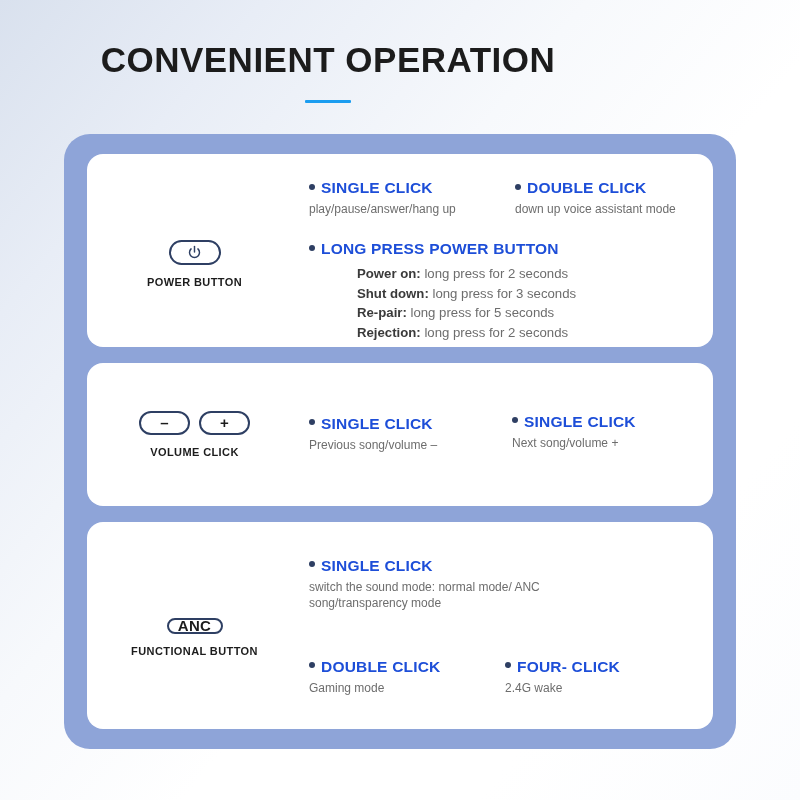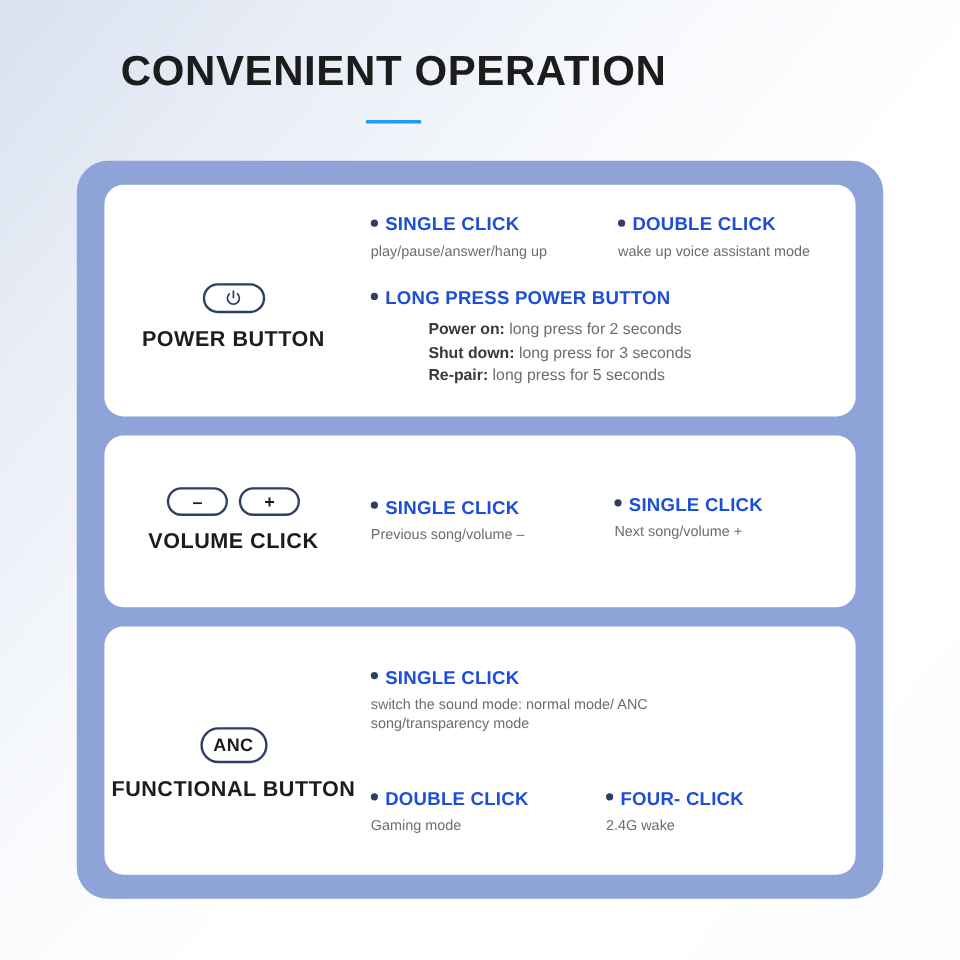--- a/index.html
+++ b/index.html
@@ -92,39 +92,39 @@
     border: 2px solid #2e3f63;
     border-radius: 999px;
     display: flex;
     align-items: center;
     justify-content: center;
     box-sizing: border-box;
     background: #ffffff;
   }
   .pill-power  { width: 52px;  height: 25px; }
   .pill-vol    { width: 51px;  height: 24px; }
-  .pill-anc    { width: 56px;  height: 30px; }
+  .pill-anc    { width: 56px;  height: 16px; }
 
   .pill-sign {
     font-size: 15px;
     font-weight: bold;
     color: #1c1c1c;
     line-height: 1;
   }
   .pill-anc-text {
     font-size: 15px;
     font-weight: bold;
     color: #1c1c1c;
     letter-spacing: 0.3px;
     line-height: 1;
   }
 
   .icon-caption {
     margin-top: 11px;
-    font-size: 18px;
+    font-size: 11px;
     font-weight: bold;
     letter-spacing: 0.4px;
     color: #1c1c1c;
     text-align: center;
     white-space: nowrap;
   }
 
   
   .content-col {
     flex: 1 1 auto;
@@ -212,29 +212,30 @@
 
     <div class="content-col">
 
       <div class="c1-a">
         <div class="action-head"><span class="bullet"></span><span>SINGLE CLICK</span></div>
         <div class="action-desc">play/pause/answer/hang up</div>
       </div>
 
       <div class="c1-b">
         <div class="action-head"><span class="bullet"></span><span>DOUBLE CLICK</span></div>
-        <div class="action-desc">wake up voice assistant mode</div>
+        <div class="action-desc">down up voice assistant mode</div>
       </div>
 
       <div class="c1-c">
         <div class="action-head"><span class="bullet"></span><span>LONG PRESS POWER BUTTON</span></div>
         <div class="spec-list">
           <div class="spec-line"><span class="spec-label">Power on:</span> <span>long press for 2 seconds</span></div>
           <div class="spec-line"><span class="spec-label">Shut down:</span> <span>long press for 3 seconds</span></div>
           <div class="spec-line"><span class="spec-label">Re-pair:</span> <span>long press for 5 seconds</span></div>
+          <div class="spec-line"><span class="spec-label">Rejection:</span> <span>long press for 2 seconds</span></div>
         </div>
       </div>
 
     </div>
   </div>
 
   <div class="card card-volume">
 
     <div class="icon-col">
       <div class="btn-row">

